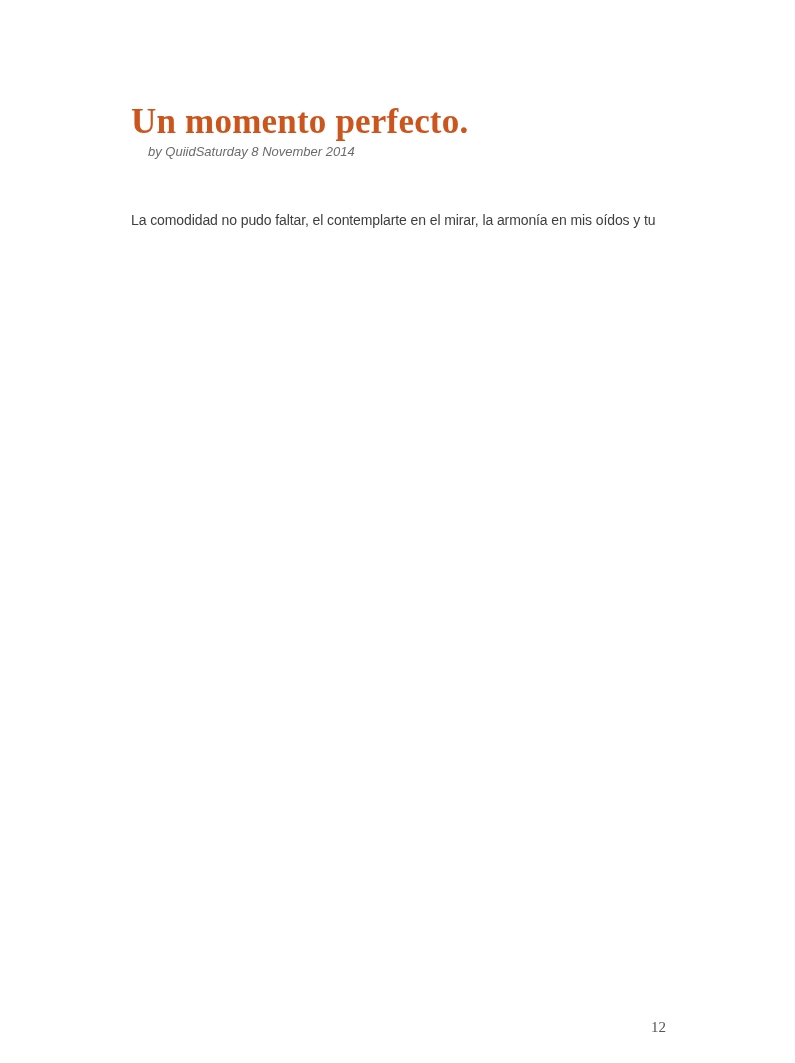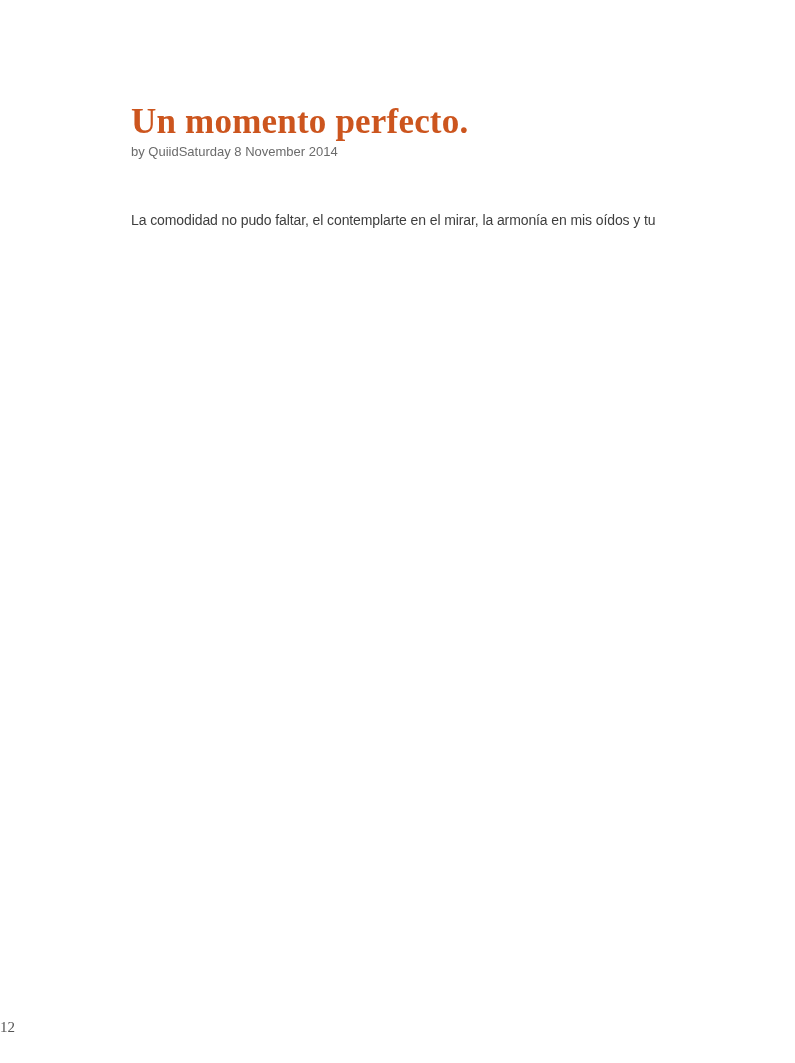--- a/index.html
+++ b/index.html
@@ -24,42 +24,43 @@
       font-family: "Liberation Serif", serif;
       font-weight: bold;
       font-size: 35px;
       line-height: 1.0;
       color: #cc551e;
       margin: 0 0 5px 0;
       letter-spacing: 0.2px;
     }
     .byline {
       font-family: "Liberation Sans", sans-serif;
+      font-style: italic;
       font-size: 13px;
       line-height: 16px;
       color: #6b6b6b;
-      margin: 0 0 19px 0;
+      margin: 0 0 19px 17px;
     }
     .body-text {
       font-family: "Liberation Sans", sans-serif;
       font-size: 14px;
       line-height: 27px;
       color: #3e3e3e;
       letter-spacing: -0.1px;
     }
     .body-text .line {
       white-space: nowrap;
       margin-top: 47px;
     }
     .page-footer {
       position: absolute;
       left: 0;
       right: 0;
       bottom: 27px;
-      text-align: left;
+      text-align: right;
     }
     .page-number {
       font-family: "Liberation Serif", serif;
       font-size: 15px;
       color: #555555;
     }
   </style>
 </head>
 <body>
 

